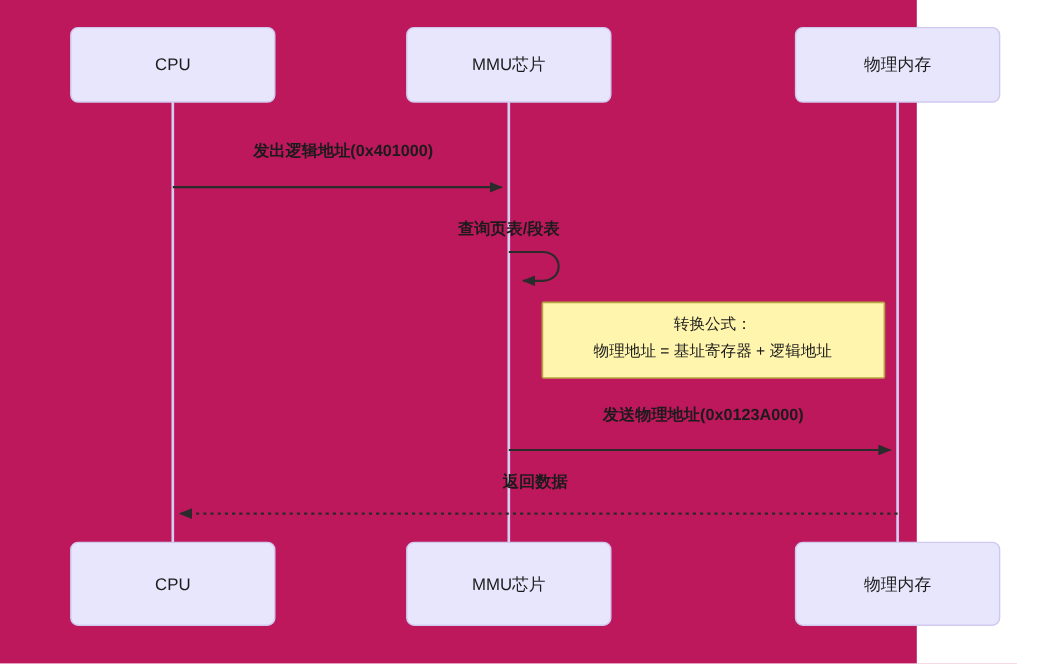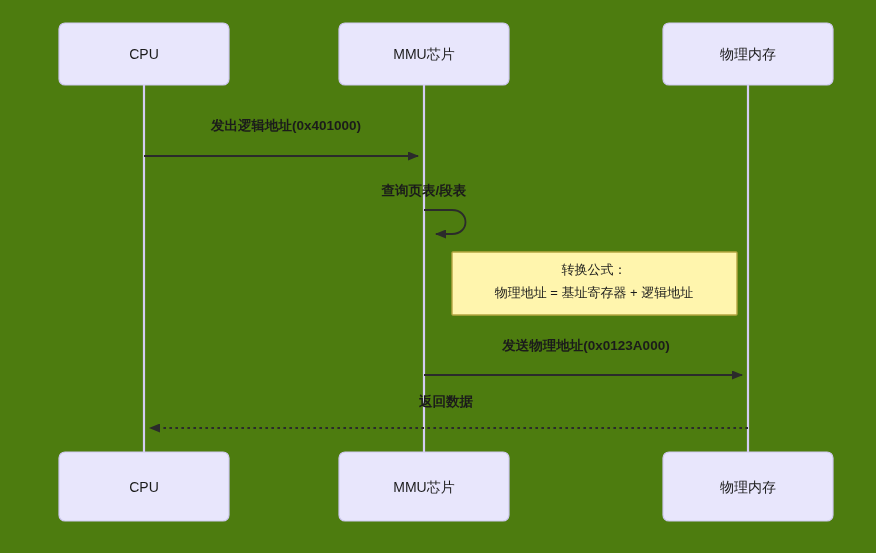--- a/index.html
+++ b/index.html
@@ -8,23 +8,23 @@
     background: #ffffff;
   }
   body {
     width: 884px;
     height: 553px;
     overflow: hidden;
     font-family: "Liberation Sans", "DejaVu Sans", sans-serif;
   }
   #diagram-root {
     position: relative;
-    width: 876px;
+    width: 764px;
     height: 553px;
-    background: #4d7c0f;
+    background: #be185d;
   }
   svg#sequence-diagram {
     display: block;
     width: 884px;
     height: 553px;
   }
   .participant-box {
     fill: #E8E6FC;
     stroke: #CFC9F0;
     stroke-width: 1.2;

